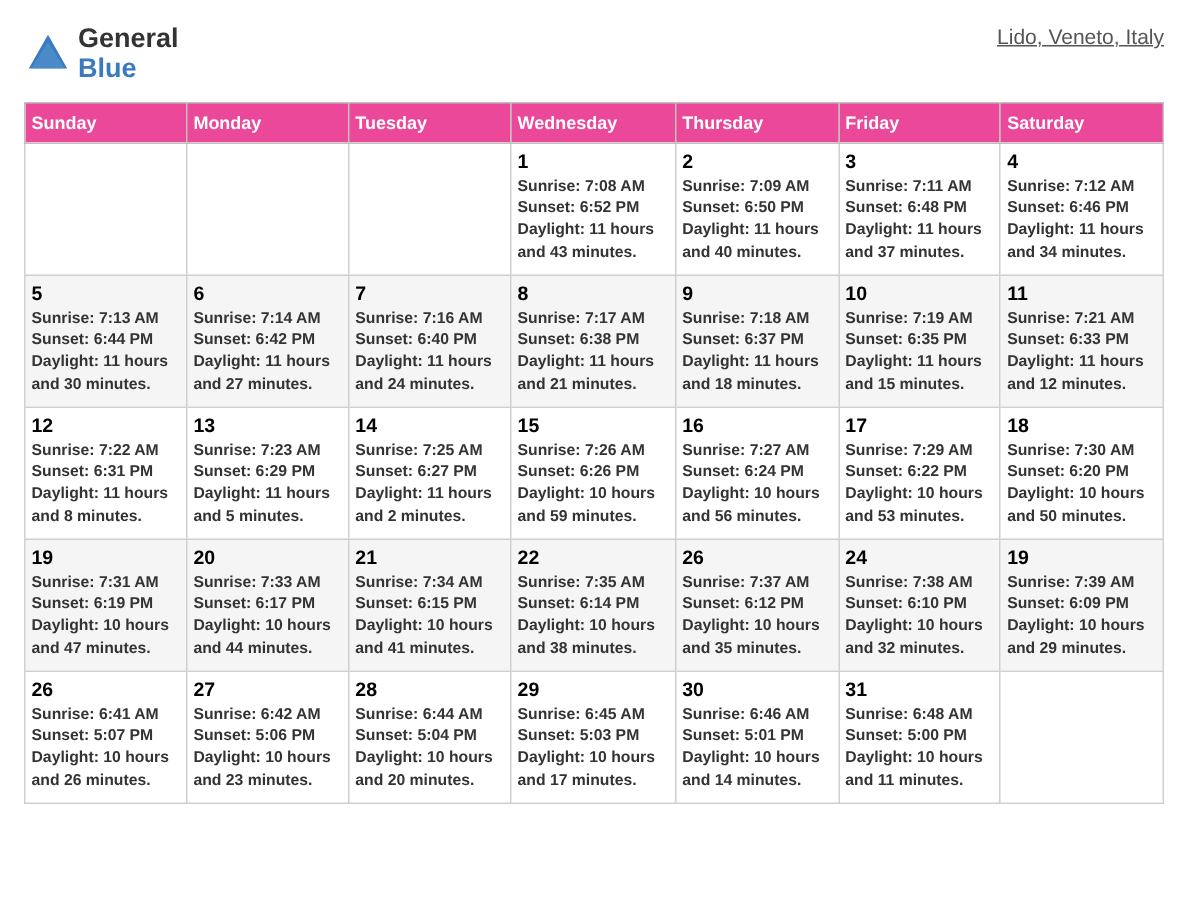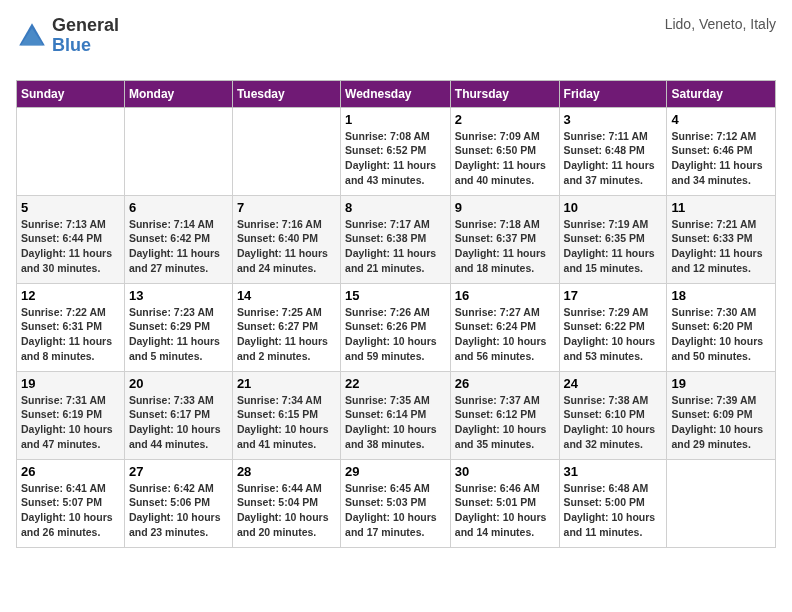--- a/index.html
+++ b/index.html
@@ -7,21 +7,21 @@
       font-family: Arial, sans-serif;
       background: #fff;
       width: 792px;
       min-height: 612px;
       padding: 16px;
     }
     .header {
       display: flex;
       justify-content: space-between;
       align-items: flex-start;
-      margin-bottom: 24px;
+      margin-bottom: 12px;
     }
     .logo {
       display: flex;
       align-items: center;
     }
     .logo-text {
       display: flex;
       flex-direction: column;
       line-height: 1.1;
     }
@@ -44,28 +44,29 @@
       text-align: right;
     }
     .month-title {
       font-size: 32px;
       font-weight: normal;
       color: #333;
     }
     .subtitle {
       font-size: 14px;
       color: #555;
+      text-decoration: underline;
     }
     table {
       width: 100%;
       border-collapse: collapse;
       font-size: 11px;
     }
     thead tr th {
-      background-color: #701a75;
+      background-color: #ec4899;
       color: #fff;
       padding: 6px 4px;
       text-align: left;
       font-size: 12px;
       font-weight: bold;
       border: 1px solid #c0c0c0;
     }
     tbody tr td {
       vertical-align: top;
       padding: 4px;

